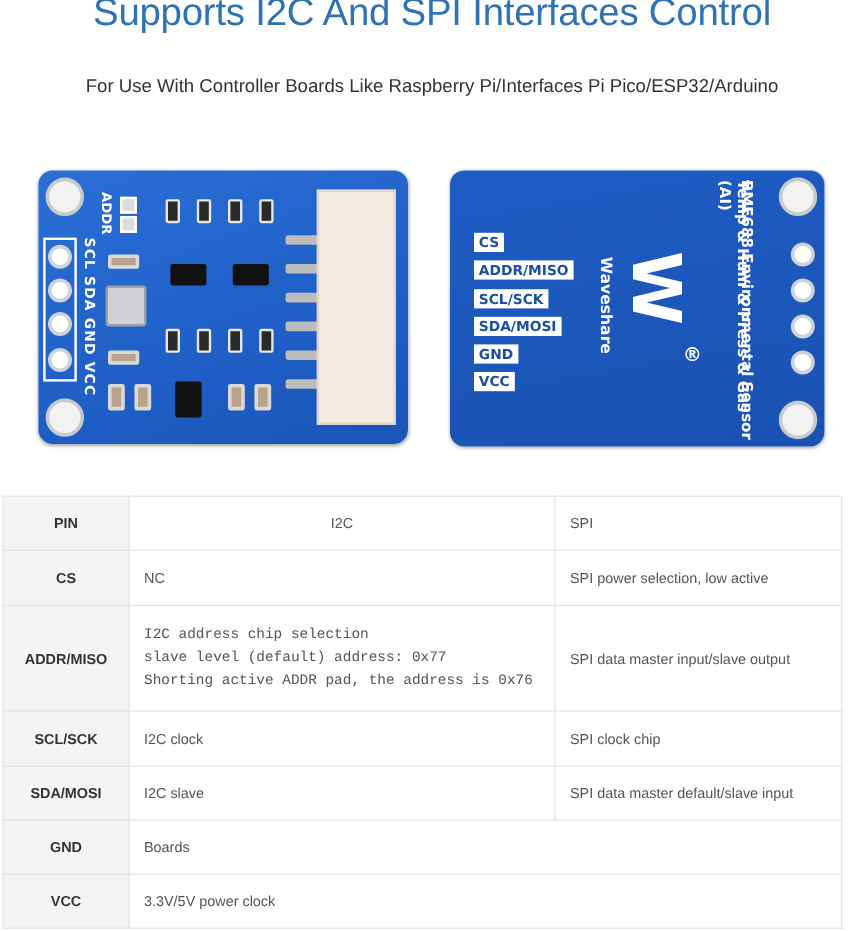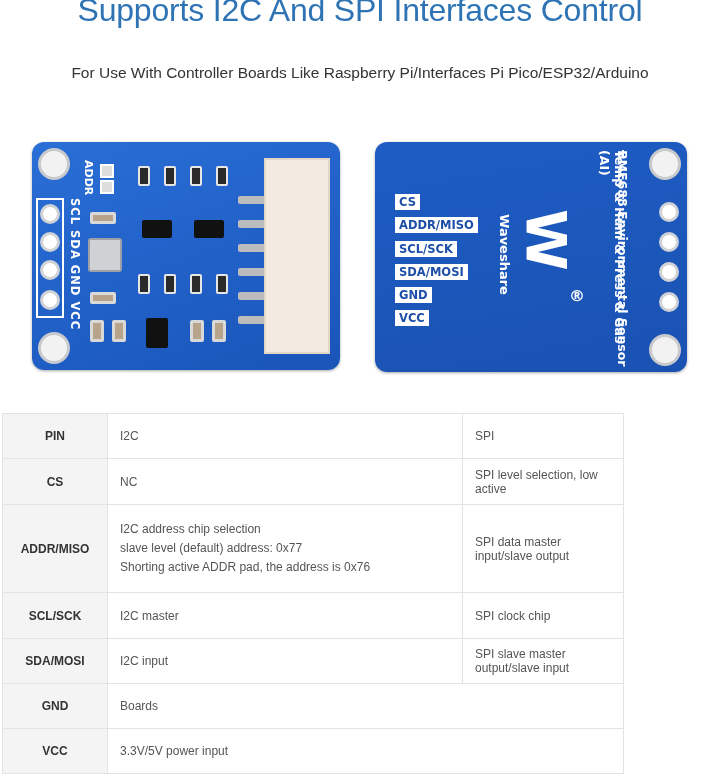--- a/index.html
+++ b/index.html
@@ -16,25 +16,25 @@
   .vert { writing-mode: vertical-rl; }
   .label-box { position: absolute; background: #fff; color: #1d4fa8; font-weight: bold; font-size: 11.5px; padding: 1px 4px; font-family: "DejaVu Sans", sans-serif; }
   .res { position: absolute; width: 12px; height: 20px; background: #2a2a2a; border: 2px solid #e6e6e6; border-radius: 2px; box-sizing: border-box; }
   .cap { position: absolute; width: 14px; height: 22px; background: #b7a48a; border: 3px solid #d9d9d9; box-sizing: border-box; border-radius: 2px; }
   .capw { position: absolute; width: 26px; height: 12px; background: #b7a48a; border: 3px solid #d9d9d9; box-sizing: border-box; border-radius: 2px; }
   .ic { position: absolute; background: #111; border-radius: 2px; }
   .sensor { position: absolute; left: 56px; top: 96px; width: 30px; height: 30px; background: #cfd1d4; border: 2px solid #9ea2a8; border-radius: 3px; }
   .connector { position: absolute; left: 232px; top: 16px; width: 66px; height: 196px; background: #f3ebe2; border: 2px solid #e1d6c8; box-sizing: border-box; }
   .cpin { position: absolute; left: 206px; width: 30px; height: 8px; background: #bcbcbc; border-radius: 2px; }
   .hdrbox { position: absolute; left: 4px; top: 56px; width: 28px; height: 120px; border: 2px solid #fff; box-sizing: border-box; }
-  table.spec { position: absolute; left: 2px; top: 413px; width: 622px; border-collapse: collapse; font-size: 12px; color: #555; }
+  table.spec { position: absolute; left: 2px; top: 413px; width: 700px; border-collapse: collapse; font-size: 12px; color: #555; }
   table.spec td { border: 1px solid #e3e3e3; padding: 0 12px; vertical-align: middle; }
   table.spec td.pin { background: #f4f4f4; color: #333; font-weight: bold; text-align: center; width: 80px; }
-  table.spec td.i2c { width: 330px; }
-  .multi div { line-height: 19px; }
+  table.spec td.i2c { width: 330px; text-align: center; }
+  .multi div { line-height: 19px; font-family: Liberation Mono, monospace; }
 </style>
 </head>
 <body>
 
 <div class="title">Supports I2C And SPI Interfaces Control</div>
 <div class="subtitle">For Use With Controller Boards Like Raspberry Pi/Interfaces Pi Pico/ESP32/Arduino</div>
 
 <div class="board front">
   <div class="hole big" style="left:6px;top:6px;"></div>
   <div class="hole big" style="left:6px;top:190px;"></div>
@@ -97,43 +97,43 @@
 <table class="spec">
   <tbody>
       <tr style="height:45px;">
     <td class="pin">PIN</td>
     <td class="i2c">I2C</td>
     <td>SPI</td>
   </tr>
   <tr style="height:46px;">
     <td class="pin">CS</td>
     <td>NC</td>
-    <td>SPI level selection, low active</td>
+    <td>SPI power selection, low active</td>
   </tr>
   <tr style="height:88px;">
     <td class="pin">ADDR/MISO</td>
     <td class="multi">
       <div>I2C address chip selection</div>
       <div>slave level (default) address: 0x77</div>
       <div>Shorting active ADDR pad, the address is 0x76</div>
     </td>
     <td>SPI data master input/slave output</td>
   </tr>
   <tr style="height:46px;">
     <td class="pin">SCL/SCK</td>
-    <td>I2C master</td>
+    <td>I2C clock</td>
     <td>SPI clock chip</td>
   </tr>
   <tr style="height:45px;">
     <td class="pin">SDA/MOSI</td>
-    <td>I2C input</td>
-    <td>SPI slave master output/slave input</td>
+    <td>I2C slave</td>
+    <td>SPI data master default/slave input</td>
   </tr>
   <tr style="height:45px;">
     <td class="pin">GND</td>
     <td colspan="2">Boards</td>
   </tr>
   <tr style="height:45px;">
     <td class="pin">VCC</td>
-    <td colspan="2">3.3V/5V power input</td>
+    <td colspan="2">3.3V/5V power clock</td>
   </tr>
 </tbody>
   </table>
 
 </body></html>

